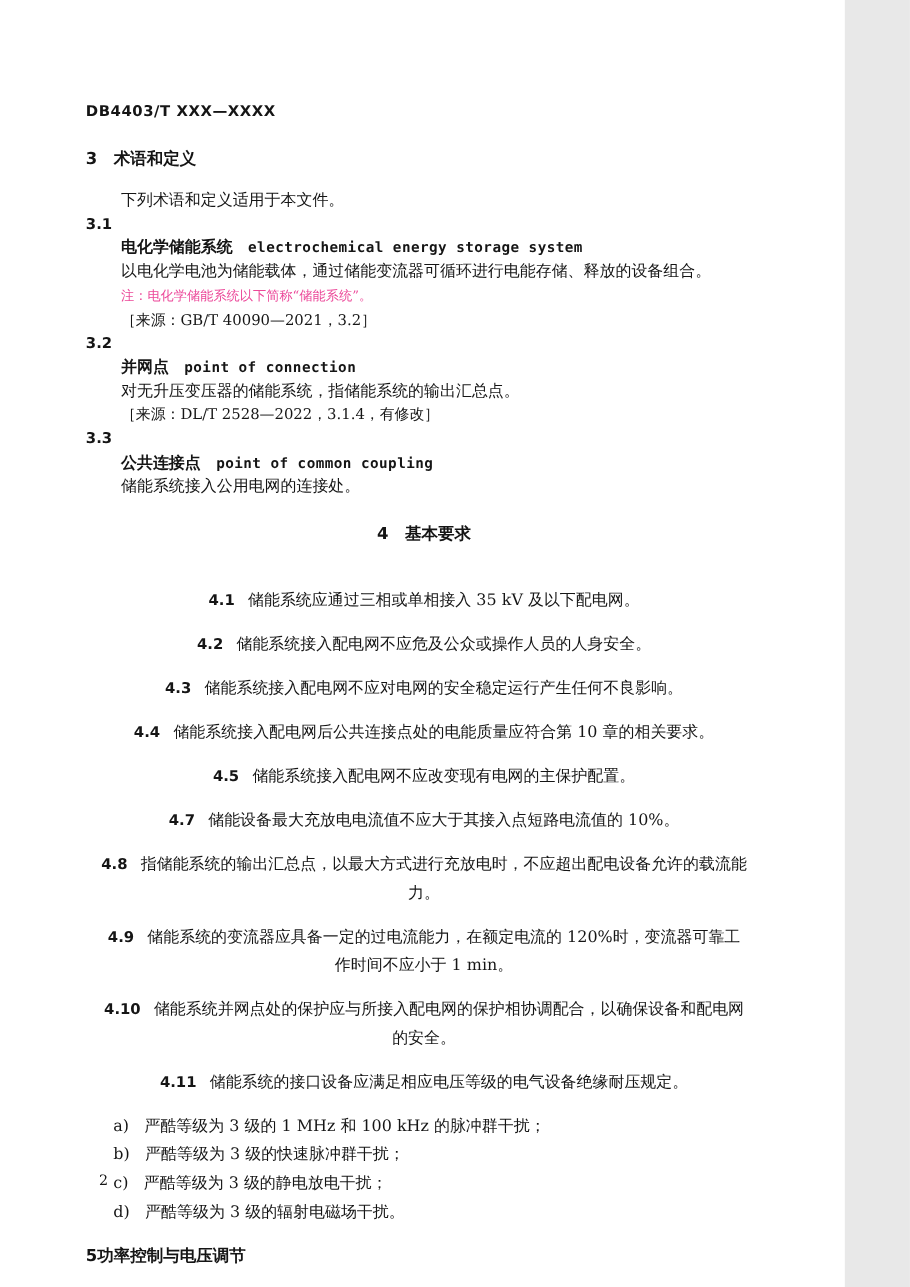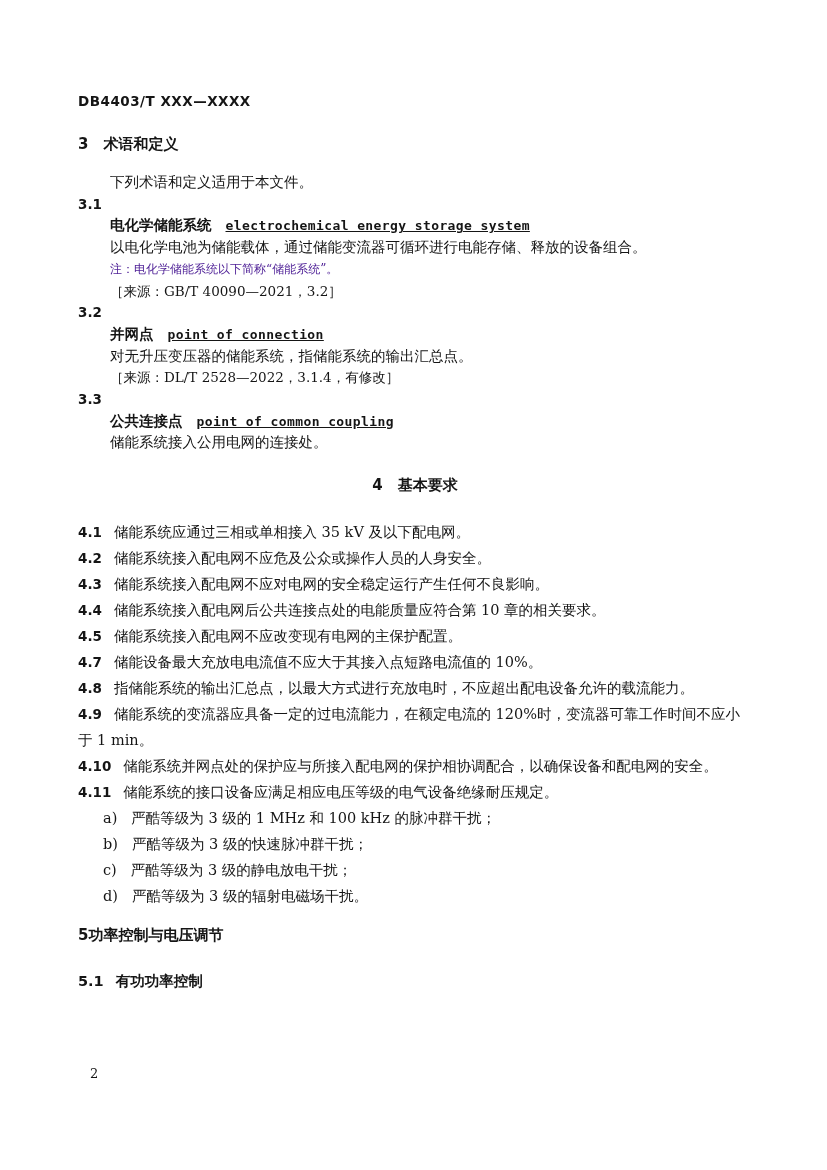--- a/index.html
+++ b/index.html
@@ -1,18 +1,18 @@
 <!DOCTYPE html>
 <html><head>
 <meta charset="utf-8">
 <style>
   html,body{margin:0;padding:0;background:#e8e8e8;}
   .page{
     position:relative;
-    width:827px;height:1170px;
+    width:768px;height:1170px;
     background:#ffffff;
     box-sizing:border-box;
     padding:93px 75px 0 78px;
     font-family:"DejaVu Serif","Liberation Serif",serif;
     font-size:14.5px;
     color:#151515;
     overflow:hidden;
   }
   .doc-header{
     font-family:"DejaVu Sans","Liberation Sans",sans-serif;
@@ -33,28 +33,27 @@
   }
   .term-line{
     padding-left:32px;line-height:21.7px;
     font-family:"DejaVu Sans","Liberation Sans",sans-serif;
     font-weight:700;font-size:14.5px;
   }
   .term-en{
     font-family:"DejaVu Sans Mono","Liberation Mono",monospace;
     font-weight:700;font-size:13px;letter-spacing:.4px;
     margin-left:14px;
-    text-decoration:underline;
   }
   .term-def{padding-left:32px;line-height:21.7px;}
-  .term-note{padding-left:32px;line-height:21.7px;font-size:12px;color:#4c1d95;}
+  .term-note{padding-left:32px;line-height:21.7px;font-size:12px;color:#ec4899;}
   .term-source{padding-left:32px;line-height:21.7px;font-size:13.5px;}
   .gap-lg{height:22px;}
   .gap-md{height:24px;}
-  .clause{line-height:26px;margin:0;}
+  .clause{line-height:26px;margin:14px;text-align:center;}
   .clause-num{
     font-family:"DejaVu Sans","Liberation Sans",sans-serif;
     font-weight:700;font-size:13.5px;margin-right:12px;
   }
   .sub-item{line-height:26px;margin:0;padding-left:25px;}
   .sub-marker{margin-right:14px;}
   .sec5-heading{
     font-family:"DejaVu Sans","Liberation Sans",sans-serif;
     font-weight:700;font-size:15px;margin:17px 0 0 0;
   }

